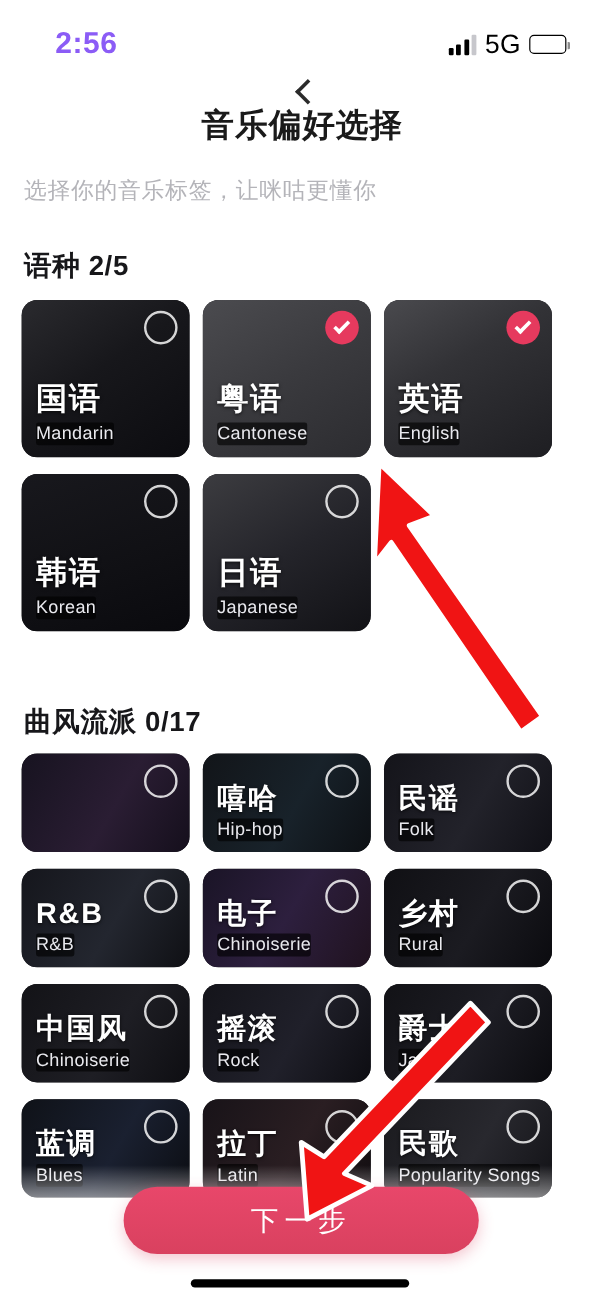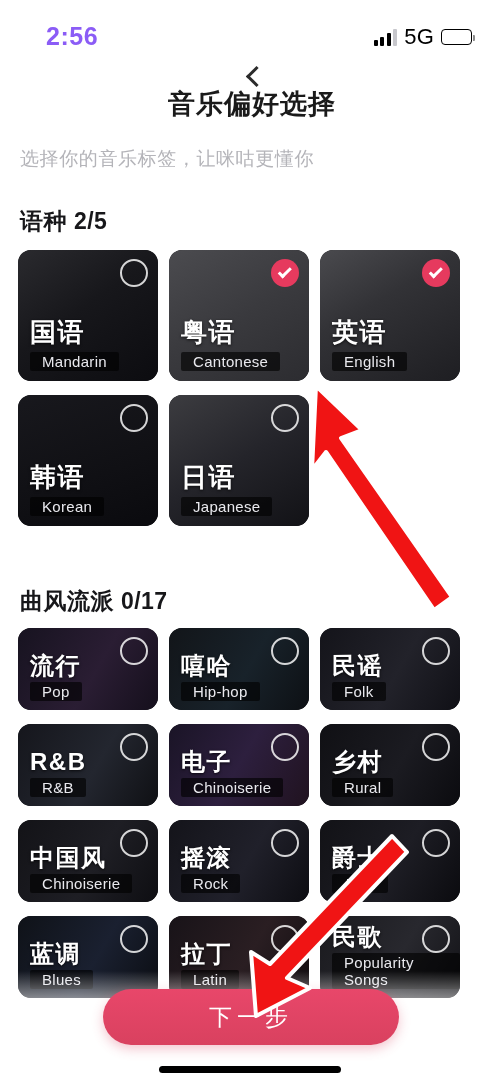--- a/index.html
+++ b/index.html
@@ -65,21 +65,21 @@
   .ind.off { border:2.6px solid rgba(255,255,255,.82); background:transparent; }
   .ind.on  { background:#e63a5e; display:flex; align-items:center; justify-content:center; }
   .ind.on .tick { width:13px; height:7px; border-left:3px solid #fff; border-bottom:3px solid #fff; transform:rotate(-45deg) translate(1px,-2px); }
 
   .labels { position:absolute; left:12px; bottom:9px; }
   .lang .labels { bottom:10px; }
   .zh { color:#fff; font-weight:700; letter-spacing:1.5px; text-shadow:0 1px 3px rgba(0,0,0,.75); line-height:1.05; }
   .lang .zh { font-size:26px;font-family:Liberation Mono, monospace; }
   .genre .zh { font-size:24px; }
   .en { display:inline-block; margin-top:4px; color:#e9e9ee; font-size:15px; letter-spacing:.3px;
-        background:rgba(0,0,0,.62); padding:1px 12px; border-radius:2px; }
+        background:rgba(0,0,0,.62); padding:1px 0; border-radius:2px; }
 
   
   .fade { position:absolute; left:0; bottom:0; width:500px; height:112px;
           background:linear-gradient(to bottom, rgba(255,255,255,0) 0%, rgba(255,255,255,.80) 40%, rgba(255,255,255,.97) 75%, #fff 100%);
           pointer-events:none; }
 
   
   .next-btn {
     position:absolute; left:103px; bottom:38px; width:296px; height:56px;
     border-radius:28px; border:none;
@@ -185,24 +185,20 @@
   <div class="sec-title" id="genre-title">
     <span>曲风流派</span>
     <span class="count">0/17</span>
   </div>
   <div class="grid genre" id="genre-grid">
       <div class="card">
         <div class="art">
           <div class="ph" style="background: linear-gradient(120deg, rgb(23, 19, 32) 0%, rgb(42, 29, 51) 55%, rgb(21, 15, 28) 100%);"></div>
         </div>
         <div class="ind off"></div>
-        <div class="labels">
-          <div class="zh">流行</div>
-          <div><span class="en">Pop</span></div>
-        </div>
       </div>
       <div class="card">
         <div class="art">
           <div class="ph" style="background: linear-gradient(120deg, rgb(18, 21, 25) 0%, rgb(24, 34, 42) 55%, rgb(13, 16, 20) 100%);"></div>
         </div>
         <div class="ind off"></div>
         <div class="labels">
           <div class="zh">嘻哈</div>
           <div><span class="en">Hip-hop</span></div>
         </div>

